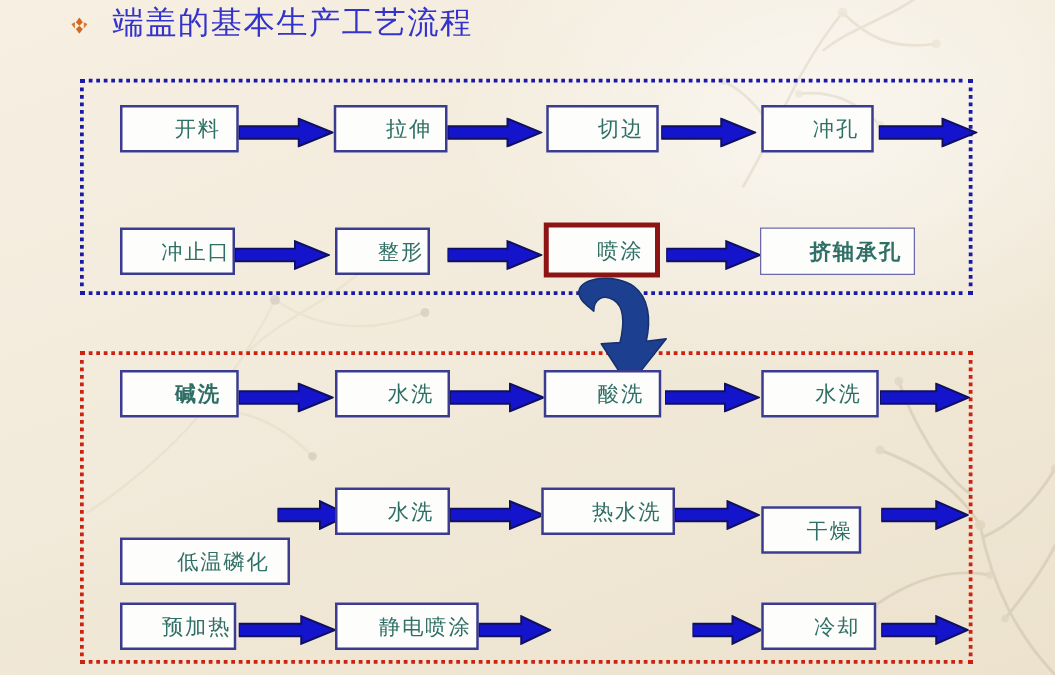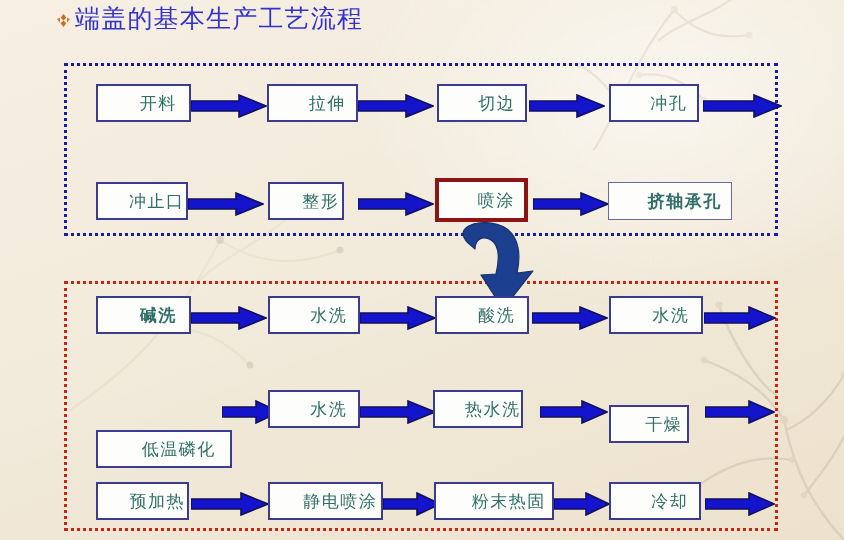--- a/index.html
+++ b/index.html
@@ -34,21 +34,21 @@
   .wm-topright { right: 40px; top: -20px; width: 240px; height: 170px; opacity:0.22; }
   .wm-left { left: 60px; top: 120px; width: 300px; height: 300px; opacity: 0.13; }
 
   
   .title-row {
     position: absolute;
     left: 57px;
     top: 2px;
     display: flex;
     align-items: center;
-    gap: 5px;
+    gap: 20px;
   }
   .bullet-diamond {
     width: 13px;
     height: 13px;
     position: relative;
     top: 1px;
   }
   .title-text {
     font-size: 25px;
     line-height: 34px;
@@ -257,41 +257,40 @@
   <div class="pbox" style="left:96px; top:410px; width:136px; height:38px;margin-top:20px;">低温磷化</div>
   <svg class="arrow" style="left:222px; top:400px; width:58px; height:24px;" viewBox="0 0 58 24">
     <path d="M0 7 L34 7 L34 1 L57 12 L34 23 L34 17 L0 17 Z" fill="#1414cc" stroke="#10105c" stroke-width="1.6"></path>
   </svg>
 
   <div class="pbox" style="left:268px; top:390px; width:92px; height:38px;">水洗</div>
   <svg class="arrow" style="left:360px; top:400px; width:76px; height:24px;" viewBox="0 0 76 24">
     <path d="M0 7 L48 7 L48 1 L75 12 L48 23 L48 17 L0 17 Z" fill="#1414cc" stroke="#10105c" stroke-width="1.6"></path>
   </svg>
 
-  <div class="pbox" style="left:433px; top:390px; width:90px; height:38px;">热水洗</div>
+  <div class="pbox" style="left:433px; top:390px; width:107px; height:38px;">热水洗</div>
   <svg class="arrow" style="left:540px; top:400px; width:68px; height:24px;" viewBox="0 0 68 24">
     <path d="M0 7 L42 7 L42 1 L67 12 L42 23 L42 17 L0 17 Z" fill="#1414cc" stroke="#10105c" stroke-width="1.6"></path>
   </svg>
 
   <div class="pbox" style="left:609px; top:372px; width:80px; height:38px;margin-top:33px;">干燥</div>
   <svg class="arrow" style="left:705px; top:400px; width:70px; height:24px;" viewBox="0 0 70 24">
     <path d="M0 7 L44 7 L44 1 L69 12 L44 23 L44 17 L0 17 Z" fill="#1414cc" stroke="#10105c" stroke-width="1.6"></path>
   </svg>
 
   <div class="pbox" style="left:96px; top:482px; width:93px; height:38px;">预加热</div>
   <svg class="arrow" style="left:191px; top:492px; width:78px; height:24px;" viewBox="0 0 78 24">
     <path d="M0 7 L50 7 L50 1 L77 12 L50 23 L50 17 L0 17 Z" fill="#1414cc" stroke="#10105c" stroke-width="1.6"></path>
   </svg>
 
   <div class="pbox" style="left:268px; top:482px; width:115px; height:38px;">静电喷涂</div>
   <svg class="arrow" style="left:383px; top:492px; width:58px; height:24px;" viewBox="0 0 58 24">
     <path d="M0 7 L34 7 L34 1 L57 12 L34 23 L34 17 L0 17 Z" fill="#1414cc" stroke="#10105c" stroke-width="1.6"></path>
   </svg>
 
-  <div class="pbox" style="left:434px; top:482px; width:120px; height:38px;">粉末热固</div>
   <svg class="arrow" style="left:554px; top:492px; width:56px; height:24px;" viewBox="0 0 56 24">
     <path d="M0 7 L32 7 L32 1 L55 12 L32 23 L32 17 L0 17 Z" fill="#1414cc" stroke="#10105c" stroke-width="1.6"></path>
   </svg>
 
   <div class="pbox" style="left:609px; top:482px; width:92px; height:38px;">冷却</div>
   <svg class="arrow" style="left:705px; top:492px; width:70px; height:24px;" viewBox="0 0 70 24">
     <path d="M0 7 L44 7 L44 1 L69 12 L44 23 L44 17 L0 17 Z" fill="#1414cc" stroke="#10105c" stroke-width="1.6"></path>
   </svg>
 
 </div>

